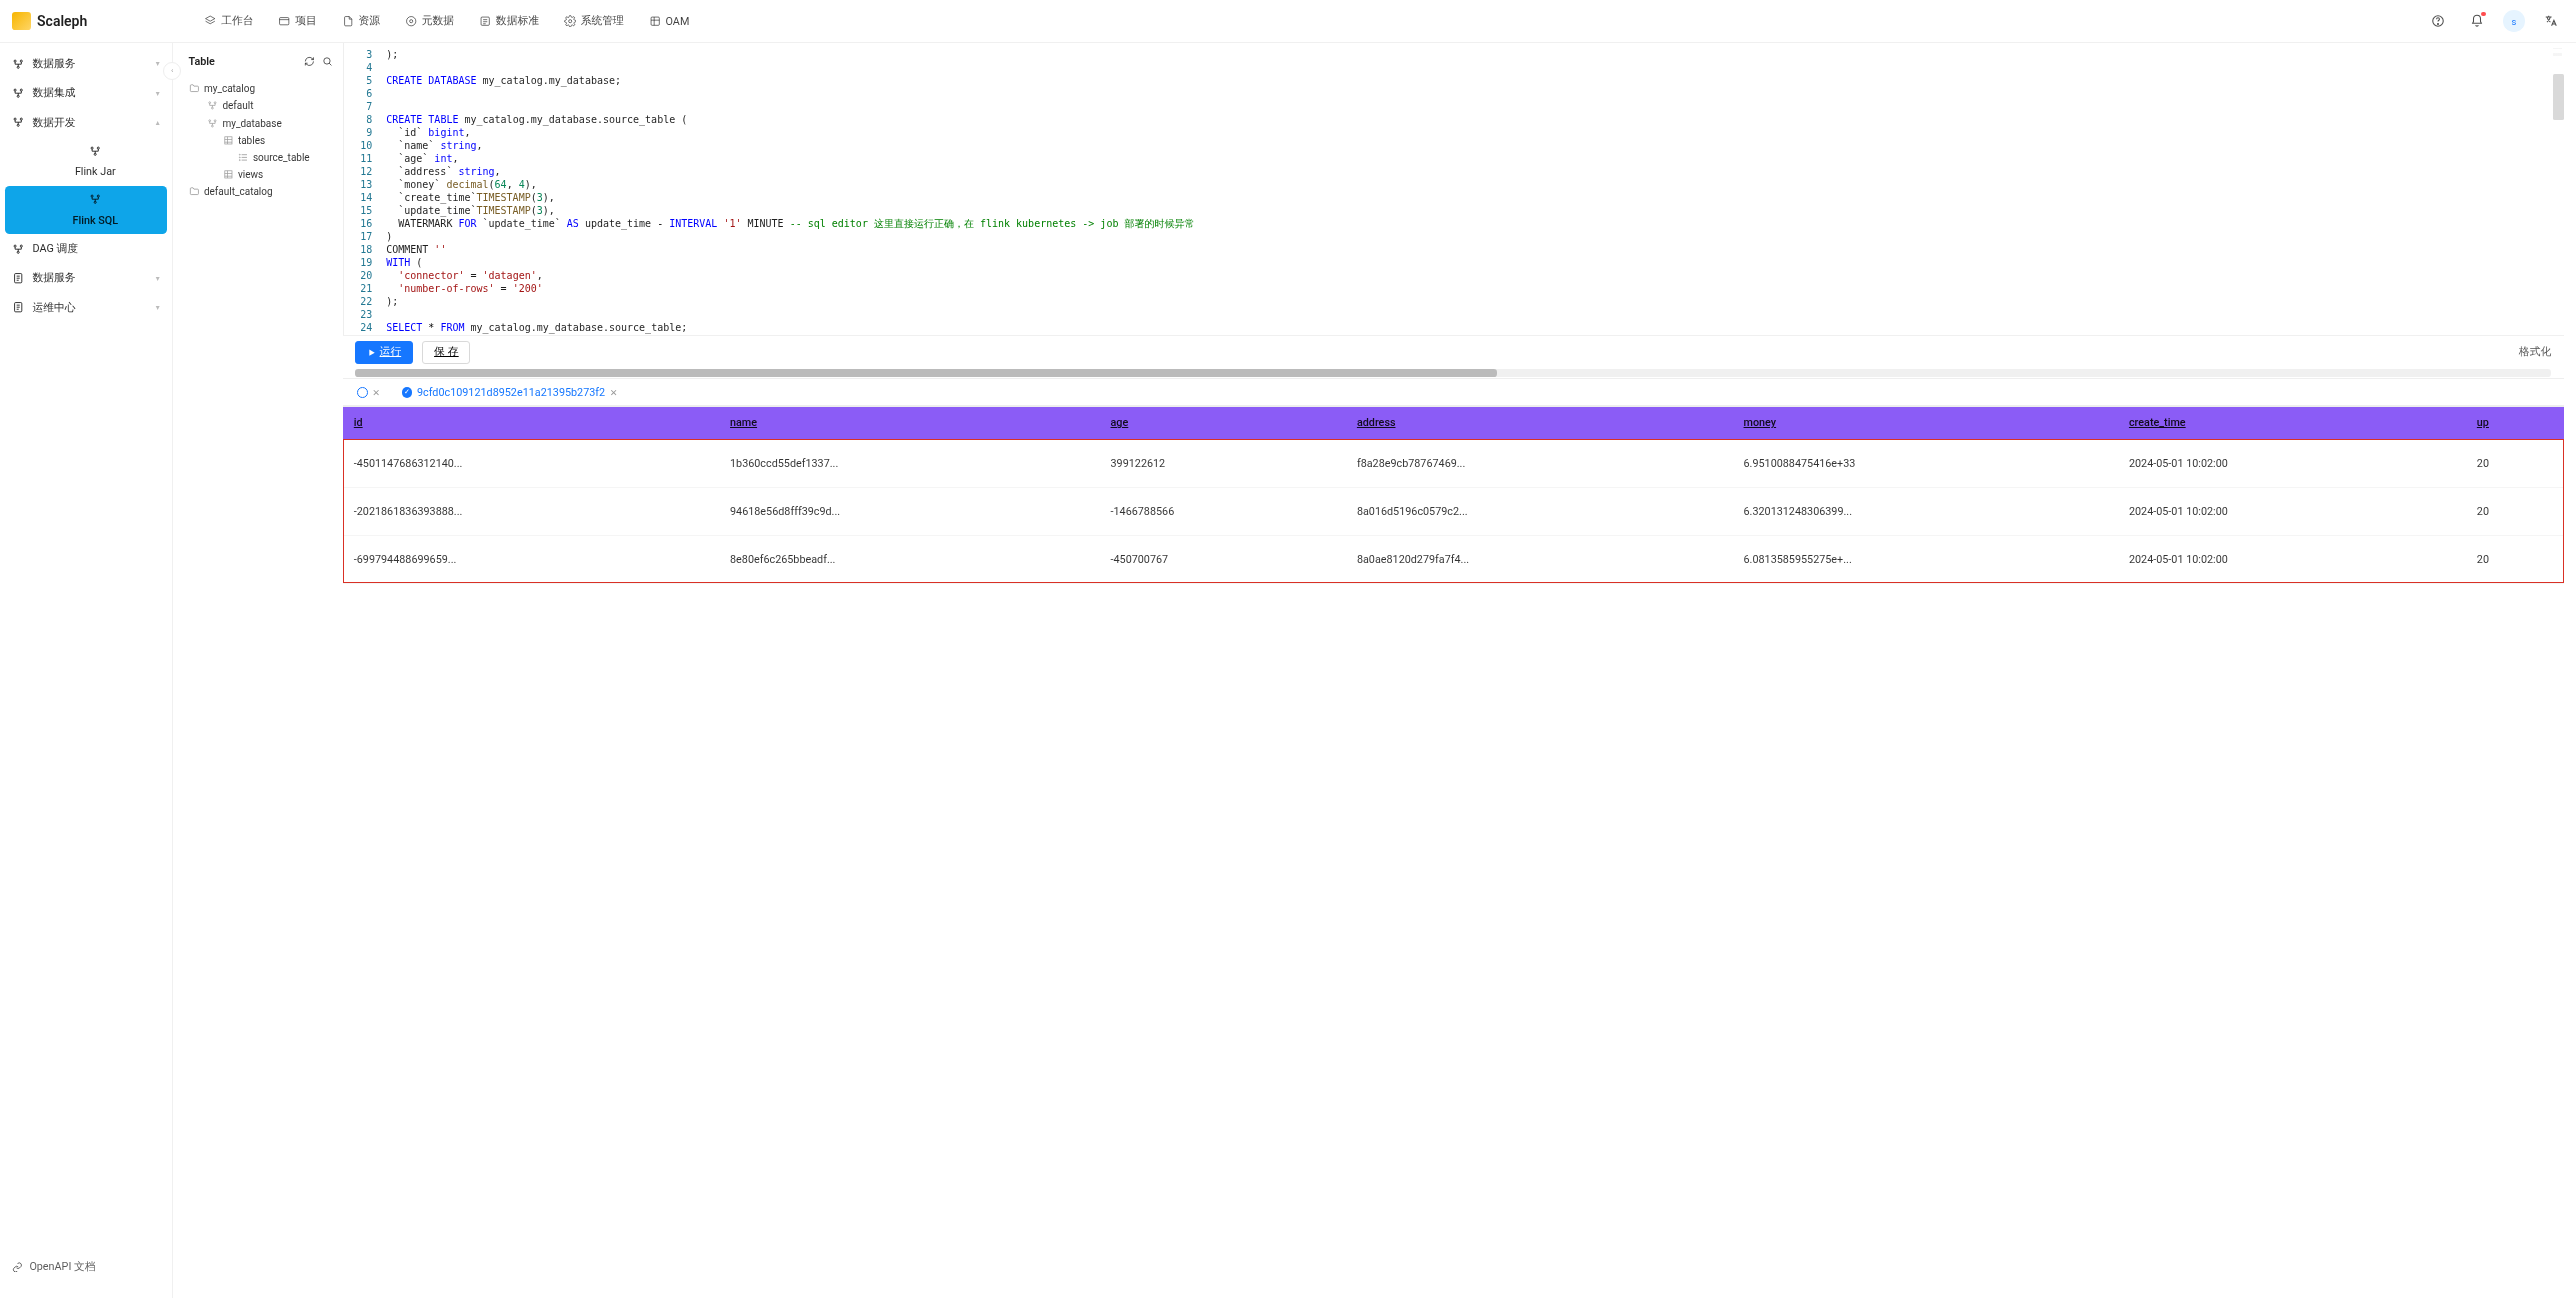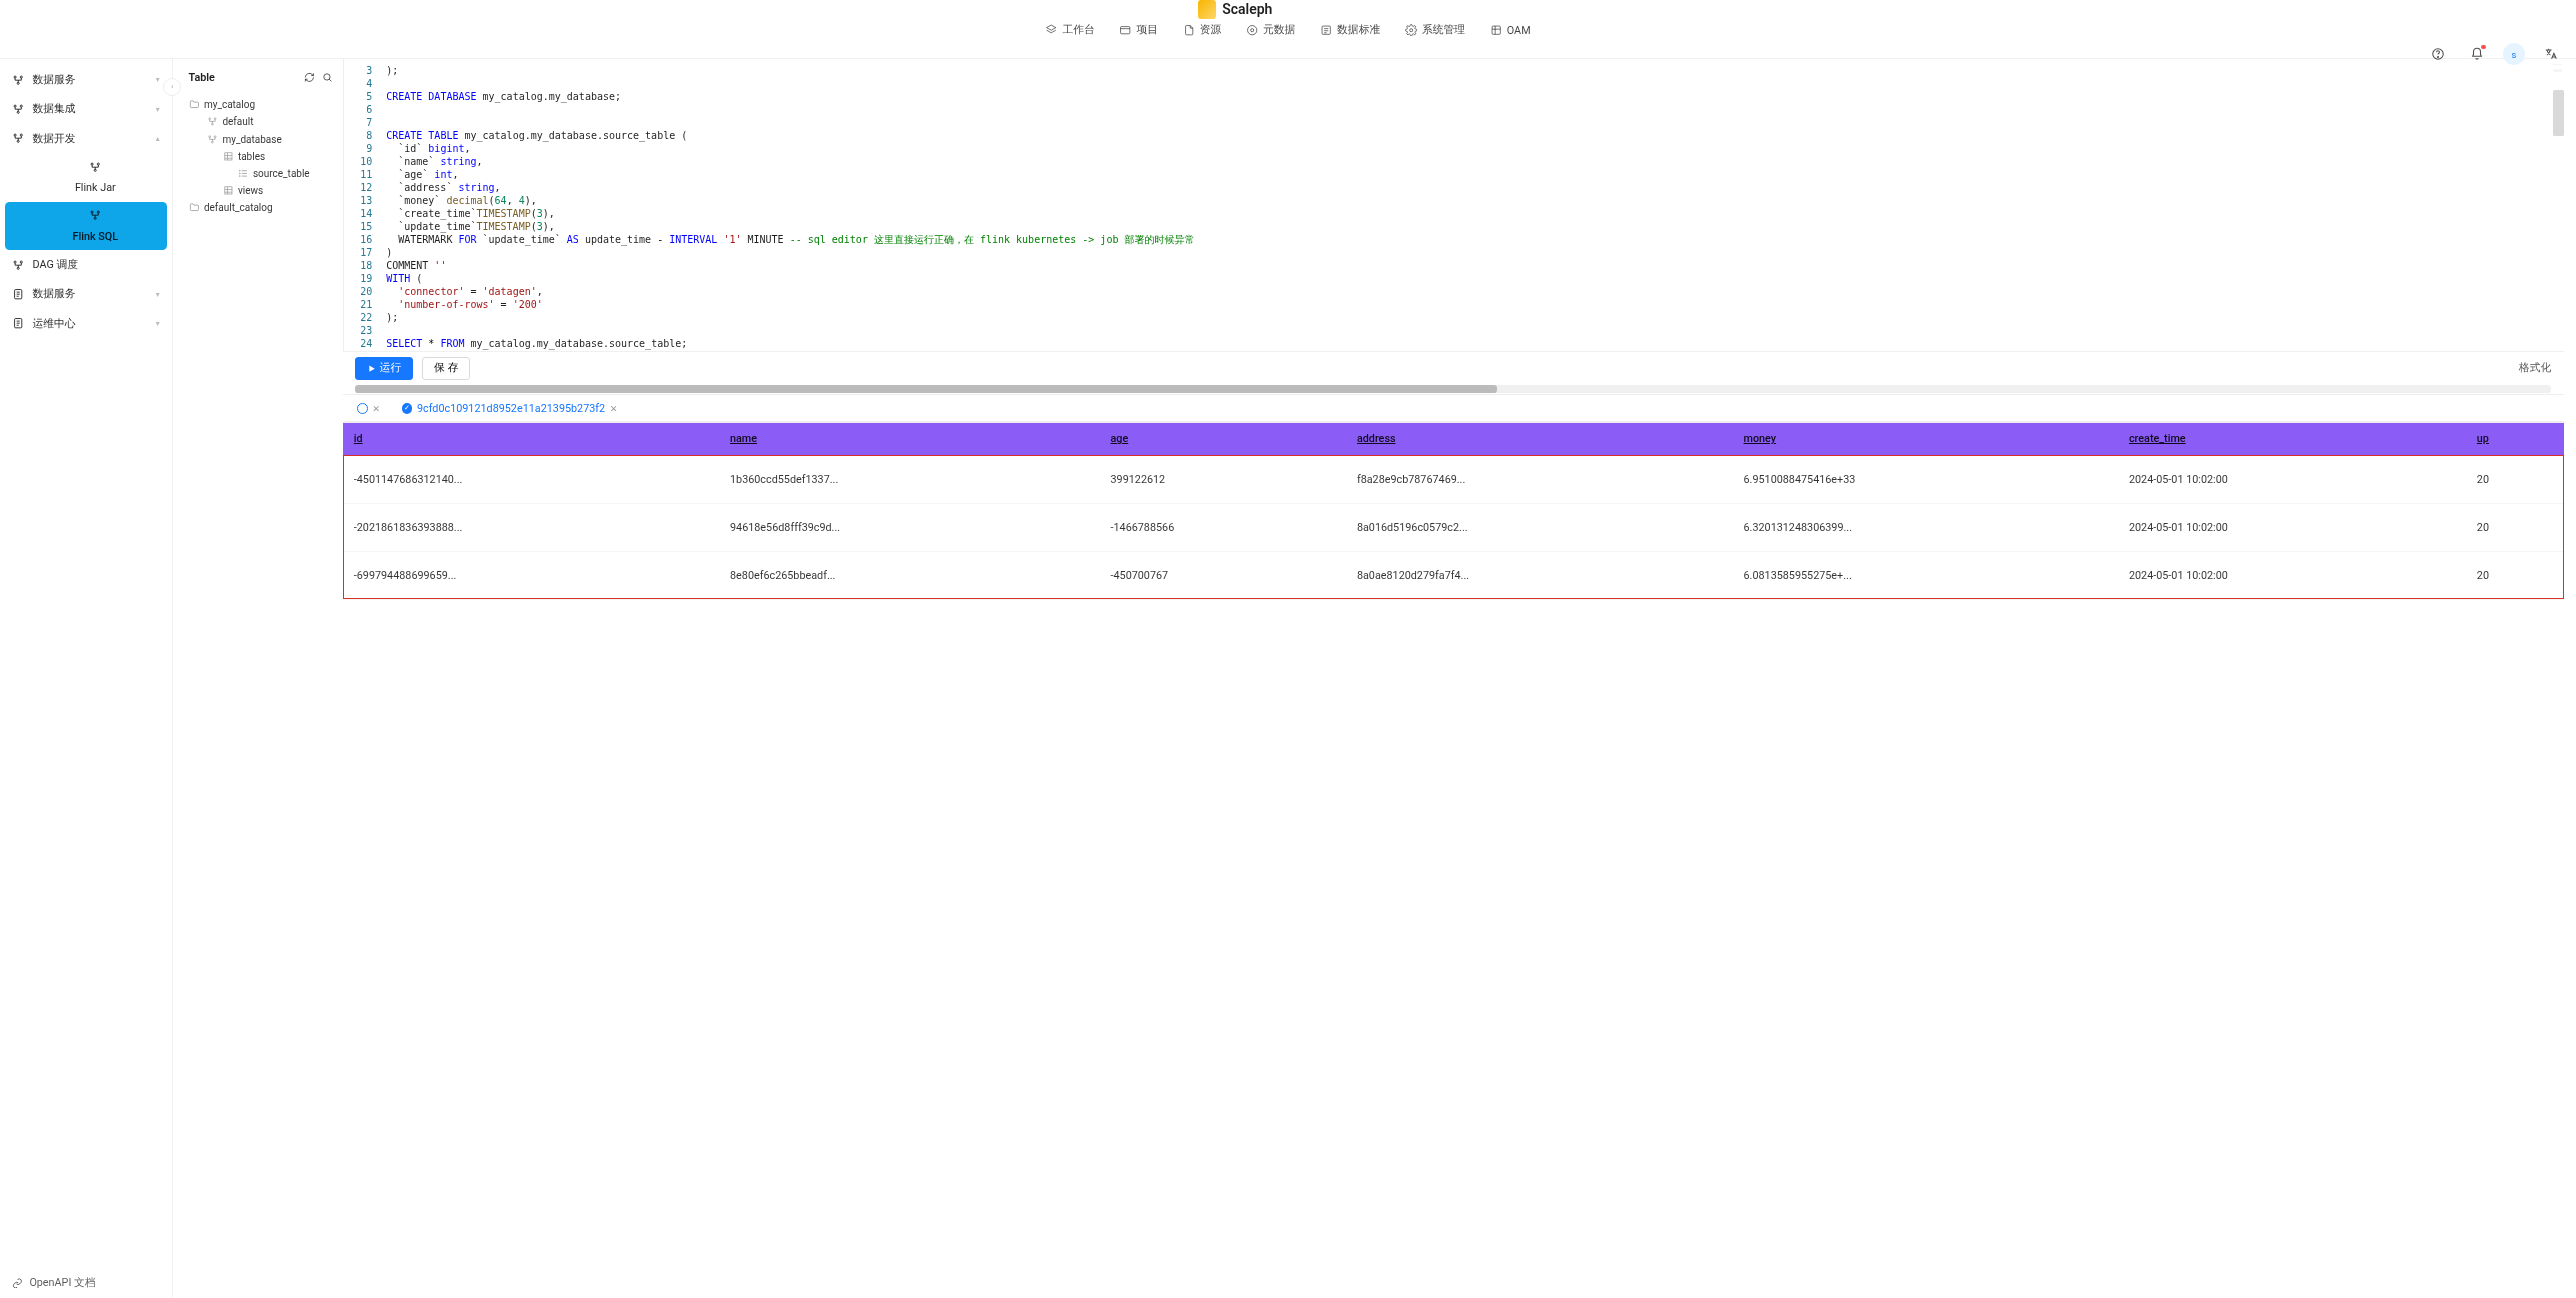--- a/index.html
+++ b/index.html
@@ -1,17 +1,17 @@
 <!DOCTYPE html>
 <html style="font-size:12.4px"><head>
 <meta charset="utf-8">
 <style>
 * { box-sizing: border-box; margin: 0; padding: 0; }
 body { font-family: -apple-system, BlinkMacSystemFont, "Segoe UI", Roboto, "Helvetica Neue", Arial, sans-serif; font-size: 10.8px; color: rgba(0,0,0,0.88); background: #fff; }
-.header { height: 59px; border-bottom: 0.8px solid #f0f0f0; display: flex; align-items: center; padding: 0 12.4px; flex-direction: column; }
+.header { height: 43px; border-bottom: 0.8px solid #f0f0f0; display: flex; align-items: center; padding: 0 12.4px; }
 .logo { display: flex; align-items: center; font-size: 14px; font-weight: 600; width: 181px; }
 .logo-icon { width: 18.5px; height: 18.5px; margin-right: 6.2px; background: linear-gradient(135deg,#f7b500,#ffd666); border-radius: 3.1px; display:inline-block; }
 .top-nav { display: flex; gap: 3.1px; align-items: center; flex: 1; }
 .top-nav-item { display: flex; align-items: center; gap: 4.6px; padding: 4.6px 10.8px; cursor: pointer; color: rgba(0,0,0,0.75); border-radius: 3.1px; }
 .nav-ico { width: 12.4px; height: 12.4px; display:inline-block; color: rgba(0,0,0,0.6); }
 .header-right { display: flex; align-items: center; gap: 14px; margin-left: auto; }
 .icon-btn { width: 25px; height: 25px; display:flex; align-items:center; justify-content:center; cursor:pointer; color: rgba(0,0,0,0.7); position:relative; }
 .avatar { width: 21.6px; height: 21.6px; border-radius: 50%; background:#e6f4ff; color:#1677ff; display:flex; align-items:center; justify-content:center; font-size:9.3px; }
 .red-dot { position:absolute; top:3.1px; right:3.1px; width:4.6px; height:4.6px; background:#ff4d4f; border-radius:50%; }
 .body { display: flex; height: calc(100vh - 43px); }
@@ -42,21 +42,21 @@
 .code .line { height:13px; padding-left:6.2px; }
 .kw { color:#0000ff; }
 .fn { color:#795e26; }
 .num { color:#098658; }
 .str { color:#a31515; }
 .cmt { color:#008000; }
 .op { color:#000; }
 .minimap { position:absolute; right:1.5px; top:4.6px; width:9.3px; height:216px; background:linear-gradient(#ddd 0 1.5px,transparent 1.5px 4.6px,#ddd 4.6px 7.7px,transparent 7.7px 100%); opacity:0.3; }
 .scroll-thumb { position:absolute; right:0; top:31px; width:10.8px; height:46px; background:rgba(0,0,0,0.15); border-radius:1.5px; }
 .action-bar { display:flex; align-items:center; padding:4.6px 12.4px; gap:9.3px; border-top:0.8px solid #f0f0f0; }
-.btn { padding:3.9px 10.8px; border-radius:3.1px; border:0.8px solid #d9d9d9; background:#fff; cursor:pointer; font-size:10.8px; display:flex; align-items:center; gap:3.1px; }
+.btn { padding:3.9px 10.8px; border-radius:3.1px; border:0.8px solid #d9d9d9; background:#fff; cursor:pointer; font-size:10.8px; display:flex; align-items:center; gap:3.1px;text-decoration:underline; }
 .btn.primary { background:#1677ff; border-color:#1677ff; color:#fff; }
 .format-link { margin-left:auto; color:rgba(0,0,0,0.7); cursor:pointer; }
 .hscroll { height:7.7px; background:rgba(0,0,0,0.06); margin: 0 12.4px 1.5px 12.4px; border-radius:3.1px; position:relative; }
 .hscroll::after{content:"";position:absolute;left:0;top:0;height:100%;width:52%;background:rgba(0,0,0,0.22);border-radius:3.1px;}
 .tabs { display:flex; align-items:center; border-top:0.8px solid #eee; border-bottom:0.8px solid #eee; padding:0 6.2px; height:28px; gap:6.2px; }
 .tab { display:flex; align-items:center; gap:4.6px; padding:0 7.7px; height:100%; cursor:pointer; }
 .tab .close { color:#999; font-size:9.3px; }
 .tab .dot { width:10.8px; height:10.8px; border-radius:50%; border:1.5px solid #1677ff; display:inline-block; }
 .tab .checkdot { width:10.8px; height:10.8px; border-radius:50%; background:#1677ff; display:inline-flex; align-items:center; justify-content:center; color:#fff; font-size:7px; }
 .tab-label { color:#1677ff; }

